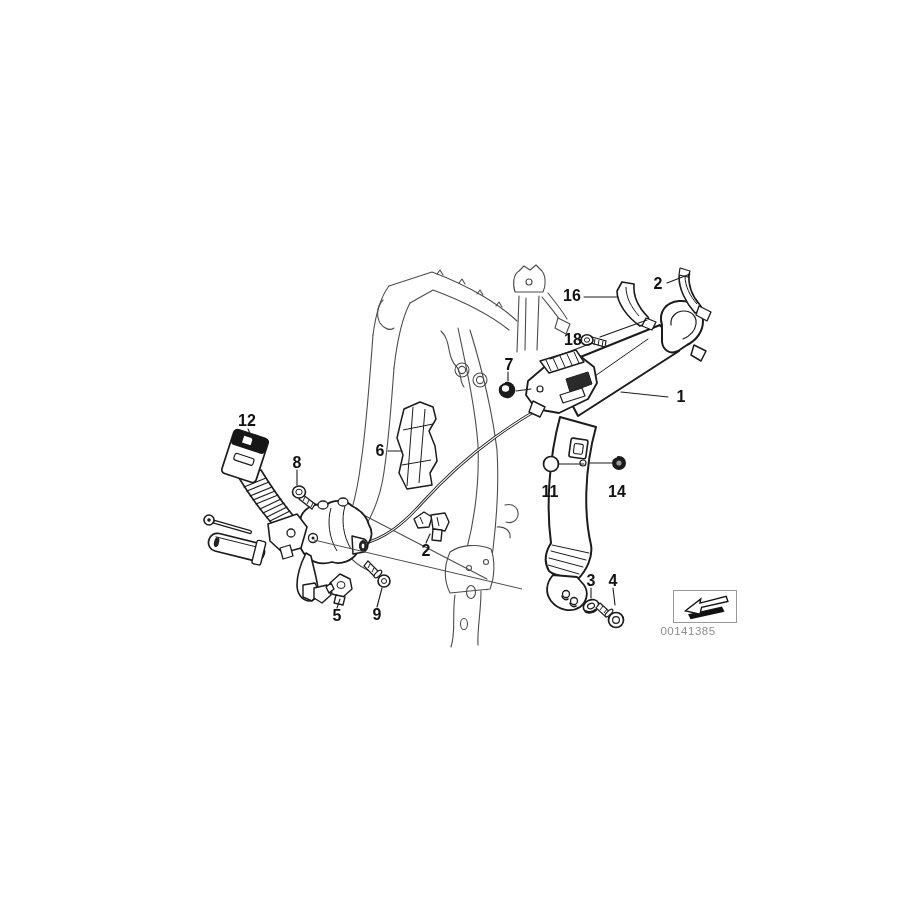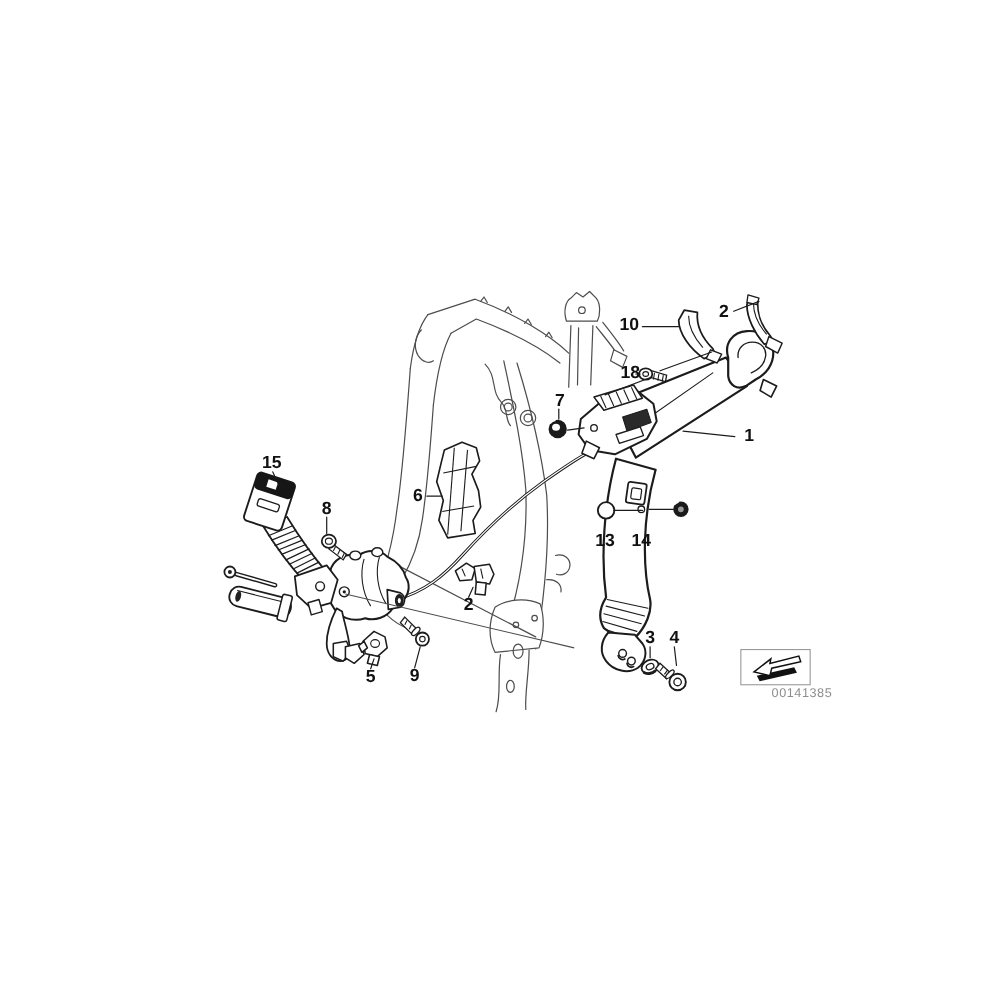--- a/index.html
+++ b/index.html
@@ -4,21 +4,21 @@
 <style>
   html,body{margin:0;padding:0;background:#fff;}
   .stage{position:relative;width:900px;height:900px;background:#fff;overflow:hidden;
          font-family:"Liberation Sans", sans-serif;}
   .stage svg.drawing{position:absolute;left:0;top:0;}
   .callout{position:absolute;transform:translate(-50%,-50%);font-weight:bold;
            font-size:16px;color:#111;line-height:1;user-select:none;cursor:pointer;}
   .stamp-box{position:absolute;left:673px;top:590px;width:64px;height:33px;
              border:1.5px solid #999;box-sizing:border-box;background:#fff;
              display:flex;align-items:center;justify-content:center;}
-  .stamp-number{position:absolute;left:697px;top:625px;width:64px;text-align:center;
+  .stamp-number{position:absolute;left:656px;top:625px;width:64px;text-align:center;
                 font-size:11.5px;letter-spacing:.5px;color:#8e8e8e;}
 </style>
 </head>
 <body>
 
 <div class="stage">
 
 <svg class="drawing" width="900" height="900" viewBox="0 0 900 900">
 
   <g stroke="#4d4d4d" fill="none" stroke-width="1.1" stroke-linejoin="round" stroke-linecap="round">
@@ -278,26 +278,26 @@
 
 <div class="callout" style="left:681px;top:397px">1</div>
 <div class="callout" style="left:426px;top:551px">2</div>
 <div class="callout" style="left:591px;top:581px">3</div>
 <div class="callout" style="left:613px;top:581px">4</div>
 <div class="callout" style="left:337px;top:616px">5</div>
 <div class="callout" style="left:380px;top:451px">6</div>
 <div class="callout" style="left:509px;top:365px">7</div>
 <div class="callout" style="left:297px;top:463px">8</div>
 <div class="callout" style="left:377px;top:615px">9</div>
-<div class="callout" style="left:572px;top:296px">10</div>
+<div class="callout" style="left:572px;top:296px">16</div>
 <div class="callout" style="left:658px;top:284px">2</div>
 <div class="callout" style="left:573px;top:340px">18</div>
-<div class="callout" style="left:550px;top:492px">13</div>
-<div class="callout" style="left:583px;top:492px">14</div>
-<div class="callout" style="left:247px;top:421px">15</div>
+<div class="callout" style="left:550px;top:492px">11</div>
+<div class="callout" style="left:617px;top:492px">14</div>
+<div class="callout" style="left:247px;top:421px">12</div>
 
 <div class="stamp-box">
   <svg width="58" height="28" viewBox="0 0 64 33">
     <path d="M12,25 L52,16 L55,22 L15,31 Z" fill="#111"></path>
     <path d="M9,21 L27,7 L26,12 L57,4 L59,10 L28,17 L26,25 Z" fill="#fff" stroke="#111" stroke-width="1.6" stroke-linejoin="miter"></path>
   </svg>
 </div>
 <div class="stamp-number">00141385</div>
 
 </div>

